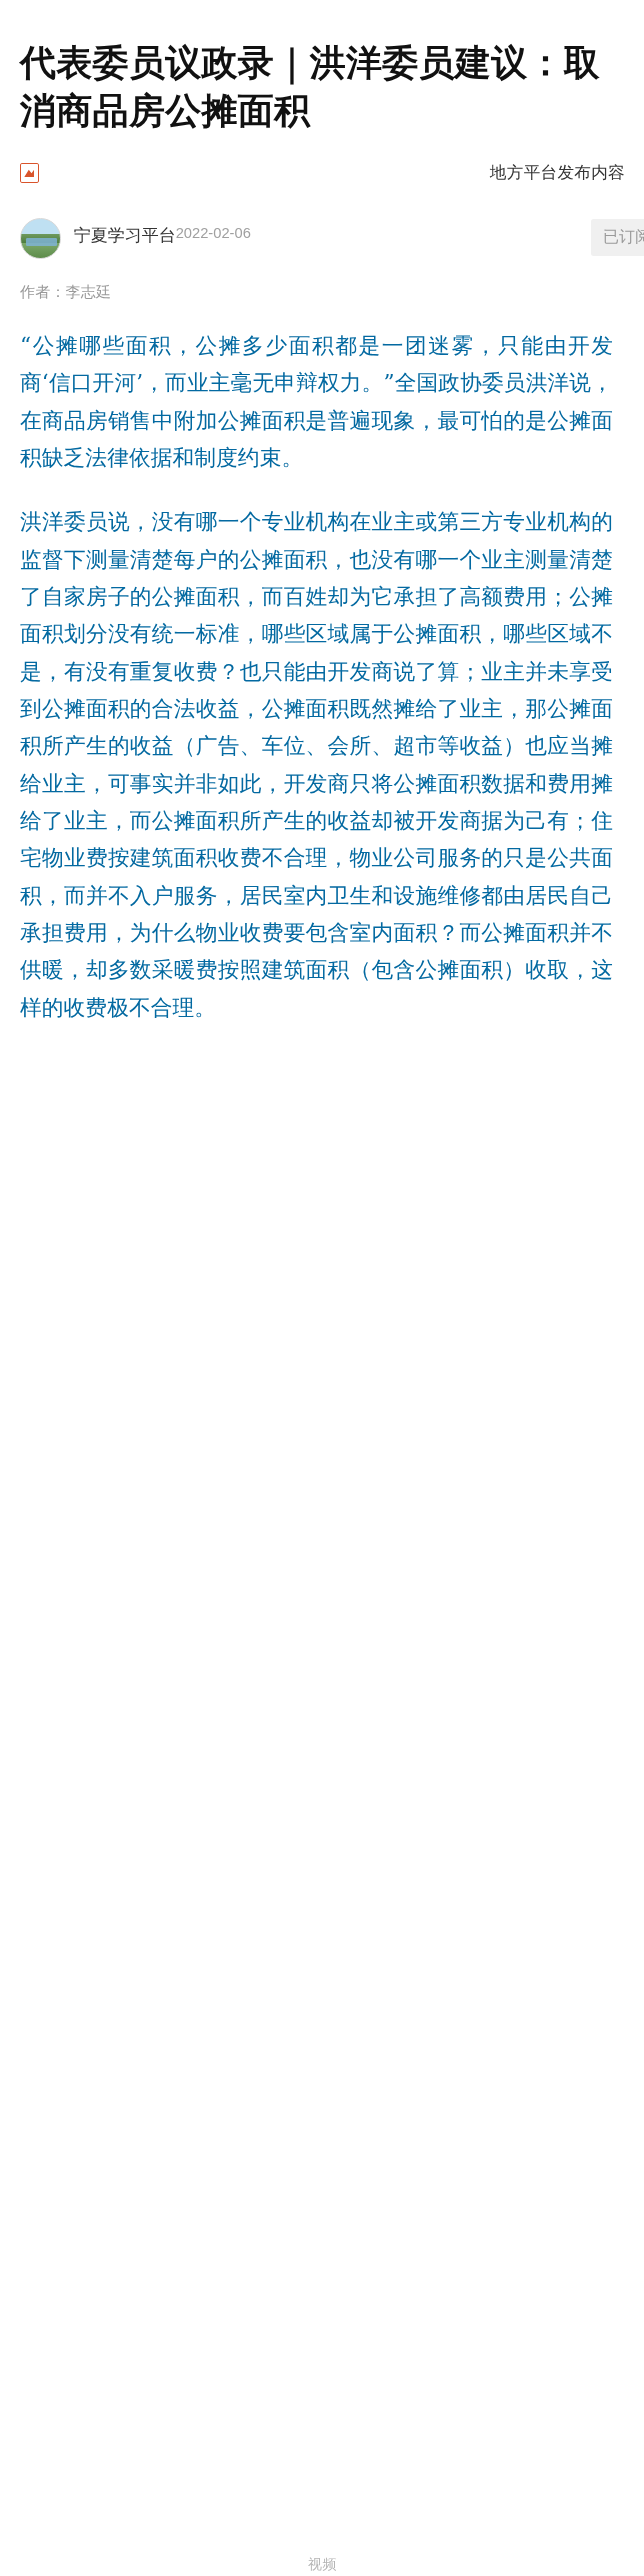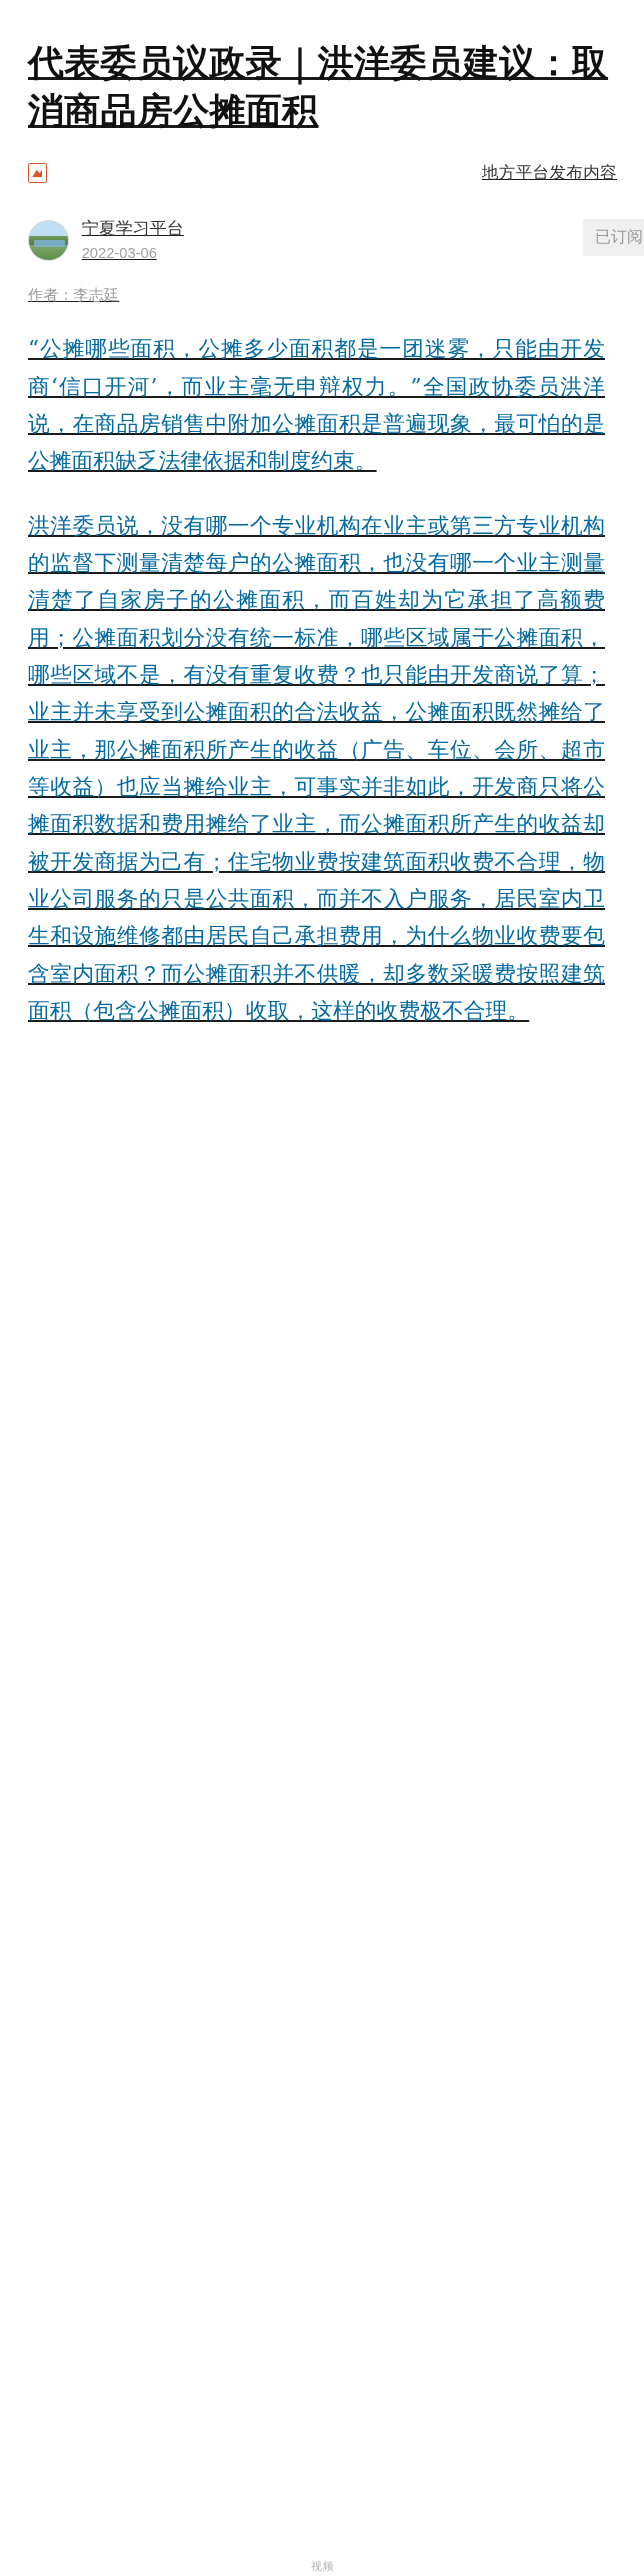--- a/index.html
+++ b/index.html
@@ -11,25 +11,24 @@
     width: 645px;
     min-height: 2576px;
     font-family: "Liberation Sans", sans-serif;
     color: #1a1a1a;
     -webkit-font-smoothing: antialiased;
   }
   .page {
     width: 645px;
     min-height: 2576px;
     box-sizing: border-box;
-    padding: 0 28px;
+    padding: 0 20px;
     position: relative;
     background: #fff;
     overflow: hidden;
-    text-decoration: underline;
   }
 
   
   .title {
     font-family: "DejaVu Serif", serif;
     font-weight: bold;
     font-size: 36px;
     line-height: 1.32;
     letter-spacing: 0.3px;
     color: #111111;
@@ -96,21 +95,21 @@
     left: 5.1px;
     top: 19px;
     width: 31px;
     height: 7.6px;
     background: #7fb3d5;
     border-radius: 1.3px;
     opacity: 0.85;
   }
   .account-meta {
     display: flex;
-    flex-direction: column;
+    flex-direction: row;
     justify-content: center;
   }
   .account-name {
     font-size: 17px;
     color: #333333;
     line-height: 1.3;
     margin-bottom: 4.5px;
   }
   .account-date {
     font-size: 14.7px;
@@ -161,42 +160,42 @@
     line-height: 1.9;
     letter-spacing: 0.2px;
   }
 
   .bottom-label {
     position: absolute;
     left: 0;
     right: 0;
     bottom: 2.5px;
     text-align: center;
-    font-size: 11px;
+    font-size: 14px;
     color: #b5b5b5;
     letter-spacing: 0.6px;
   }
 </style>
 </head>
 <body>
 
 <div class="page">
 
   <h1 class="title">代表委员议政录｜洪洋委员建议：取消商品房公摊面积</h1>
 
   <div class="source-tag">
     <span class="tag-icon"></span>
     <span class="tag-text">地方平台发布内容</span>
   </div>
 
   <div class="account-row">
     <div class="avatar"></div>
     <div class="account-meta">
       <span class="account-name">宁夏学习平台</span>
-      <span class="account-date">2022-03-06</span>
+      <span class="account-date">2022-02-06</span>
     </div>
     <div class="subscribe-btn">已订阅</div>
   </div>
 
   <div class="author-line">作者：李志廷</div>
 
   <div class="body-text">
     <p>“公摊哪些面积，公摊多少面积都是一团迷雾，只能由开发商‘信口开河’，而业主毫无申辩权力。”全国政协委员洪洋说，在商品房销售中附加公摊面积是普遍现象，最可怕的是公摊面积缺乏法律依据和制度约束。</p>
     <p>洪洋委员说，没有哪一个专业机构在业主或第三方专业机构的监督下测量清楚每户的公摊面积，也没有哪一个业主测量清楚了自家房子的公摊面积，而百姓却为它承担了高额费用；公摊面积划分没有统一标准，哪些区域属于公摊面积，哪些区域不是，有没有重复收费？也只能由开发商说了算；业主并未享受到公摊面积的合法收益，公摊面积既然摊给了业主，那公摊面积所产生的收益（广告、车位、会所、超市等收益）也应当摊给业主，可事实并非如此，开发商只将公摊面积数据和费用摊给了业主，而公摊面积所产生的收益却被开发商据为己有；住宅物业费按建筑面积收费不合理，物业公司服务的只是公共面积，而并不入户服务，居民室内卫生和设施维修都由居民自己承担费用，为什么物业收费要包含室内面积？而公摊面积并不供暖，却多数采暖费按照建筑面积（包含公摊面积）收取，这样的收费极不合理。</p>
   </div>

